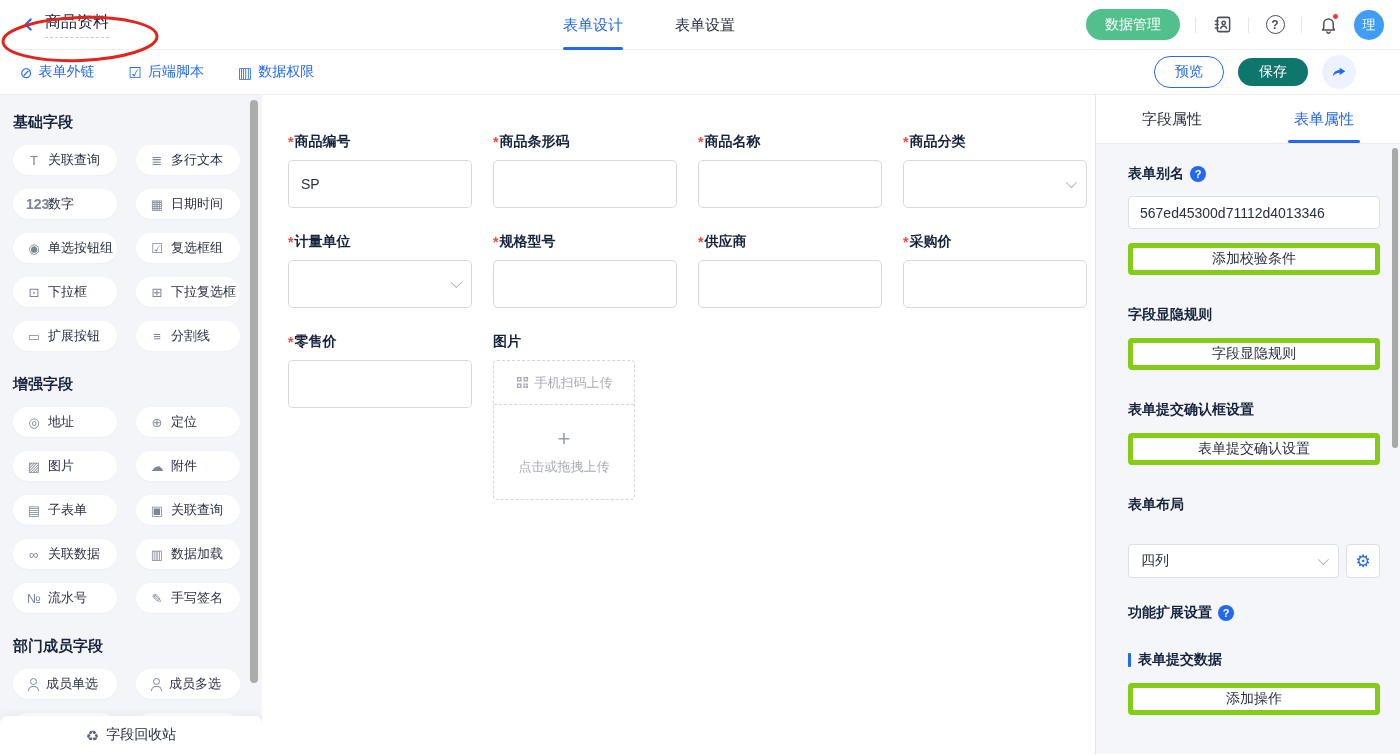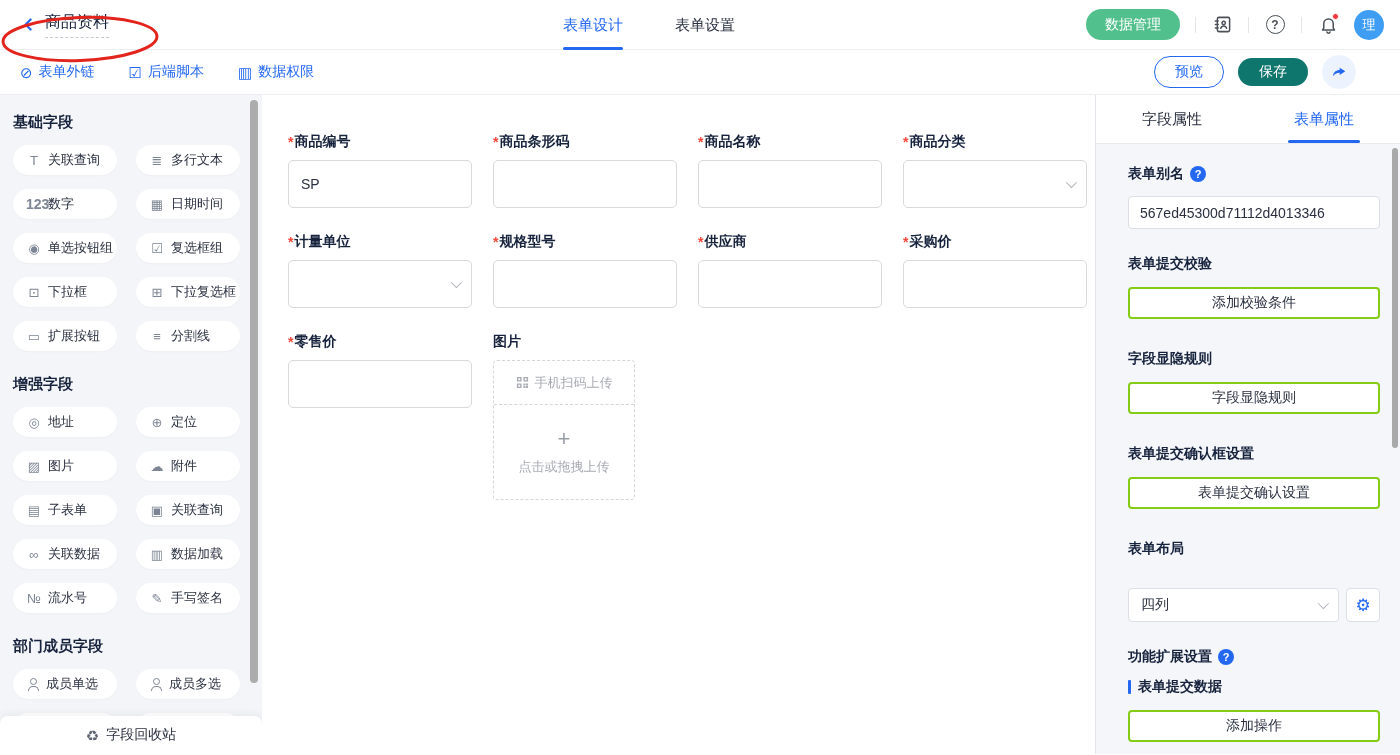--- a/index.html
+++ b/index.html
@@ -71,28 +71,28 @@
   .props { position:relative; width:305px; flex:none; background:#f4f6f9; border-left:1px solid #e2e5ea; }
   .props-tabs { height:49px; background:#fff; border-bottom:1px solid #e8ebef; display:flex; }
   .ptab { flex:1; position:relative; display:flex; align-items:center; justify-content:center; font-size:15px; color:#2a3040; cursor:pointer; }
   .ptab.active { color:#2468f2; }
   .ptab.active::after { content:""; position:absolute; left:50%; transform:translateX(-50%); bottom:0; width:72px; height:3px; background:#2468f2; border-radius:2px; }
   .props-body { padding:21px 20px 0 32px; }
   .phead { font-size:14px; font-weight:bold; color:#17233d; display:flex; align-items:center; gap:6px; }
   .bhelp { width:16px; height:16px; border-radius:50%; background:#2468f2; color:#fff; font-size:11px; font-weight:bold; display:flex; align-items:center; justify-content:center; cursor:pointer; }
   .bhelp::after { content:"?"; }
   .pinput { margin-top:13px; height:33px; background:#fff; border:1px solid #dcdfe6; border-radius:4px; display:flex; align-items:center; padding:0 11px; font-size:14px; color:#2a3040; cursor:text; }
-  .pbtn { margin-top:14px; width:100%; height:32px; background:#fff; border:2px solid #84cc16; border-radius:4px; font-size:14px; color:#2a3040; font-family:inherit; cursor:pointer; }
+  .pbtn { margin-top:14px; width:100%; height:32px; background:#fff; border:5px solid #84cc16; border-radius:4px; font-size:14px; color:#2a3040; font-family:inherit; cursor:pointer; }
   .gap30 { margin-top:31px; }
   .gap26 { margin-top:26px; }
   .layout-row { margin-top:30px; display:flex; gap:7px; }
   .layout-select { flex:1; height:34px; background:#fff; border:1px solid #dcdfe6; border-radius:4px; display:flex; align-items:center; justify-content:space-between; padding:0 12px; font-size:14px; color:#2a3040; cursor:pointer; }
   .gear-btn { width:34px; height:34px; background:#fff; border:1px solid #dcdfe6; border-radius:4px; display:flex; align-items:center; justify-content:center; cursor:pointer; }
   .gear-btn .glyph { color:#2468f2; font-size:17px; font-weight:bold; line-height:1; }
-  .group-title { margin-top:12px; display:flex; align-items:center; gap:7px; font-size:14px; font-weight:bold; color:#17233d; }
+  .group-title { margin-top:29px; display:flex; align-items:center; gap:7px; font-size:14px; font-weight:bold; color:#17233d; }
   .blue-bar { width:3px; height:14px; background:#2468f2; border-radius:1px; flex:none; }
   .props-scrollbar { position:absolute; right:2px; top:53px; width:6px; height:300px; background:#a9a9a9; border-radius:3px; }
 </style>
 </head>
 <body>
 
 <header class="topbar">
   <div class="topbar-left">
     <span class="back-btn">
       <svg width="17" height="17" viewBox="0 0 24 24" fill="none" stroke="#2468f2" stroke-width="3.2" stroke-linecap="round" stroke-linejoin="round">
@@ -390,23 +390,20 @@
     </div>
     <div class="props-body">
       <div class="phead">
         <span>表单别名</span>
         <span class="bhelp"></span>
       </div>
       <div class="pinput">
           <span>567ed45300d71112d4013346</span>
         </div>
 
-      <div class="phead gap26">
-          <span>表单提交校验</span>
-        </div>
       <button class="pbtn">添加校验条件</button>
 
       <div class="phead gap30">
           <span>字段显隐规则</span>
         </div>
       <button class="pbtn">字段显隐规则</button>
 
       <div class="phead gap30">
           <span>表单提交确认框设置</span>
         </div>

